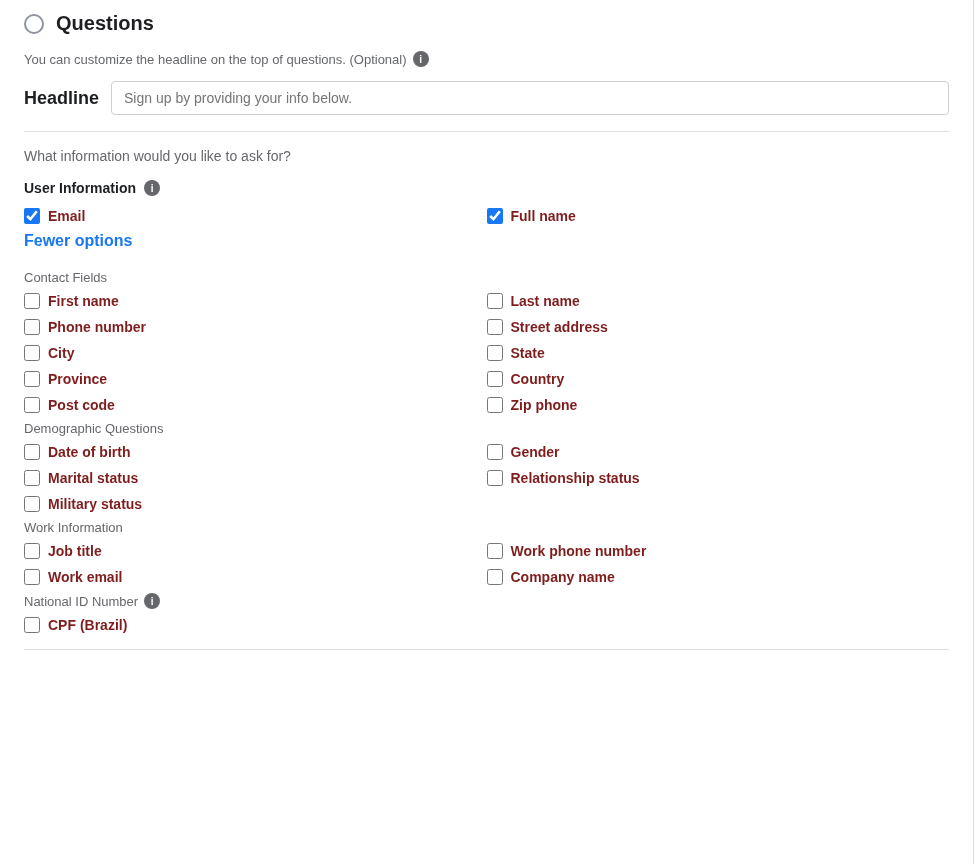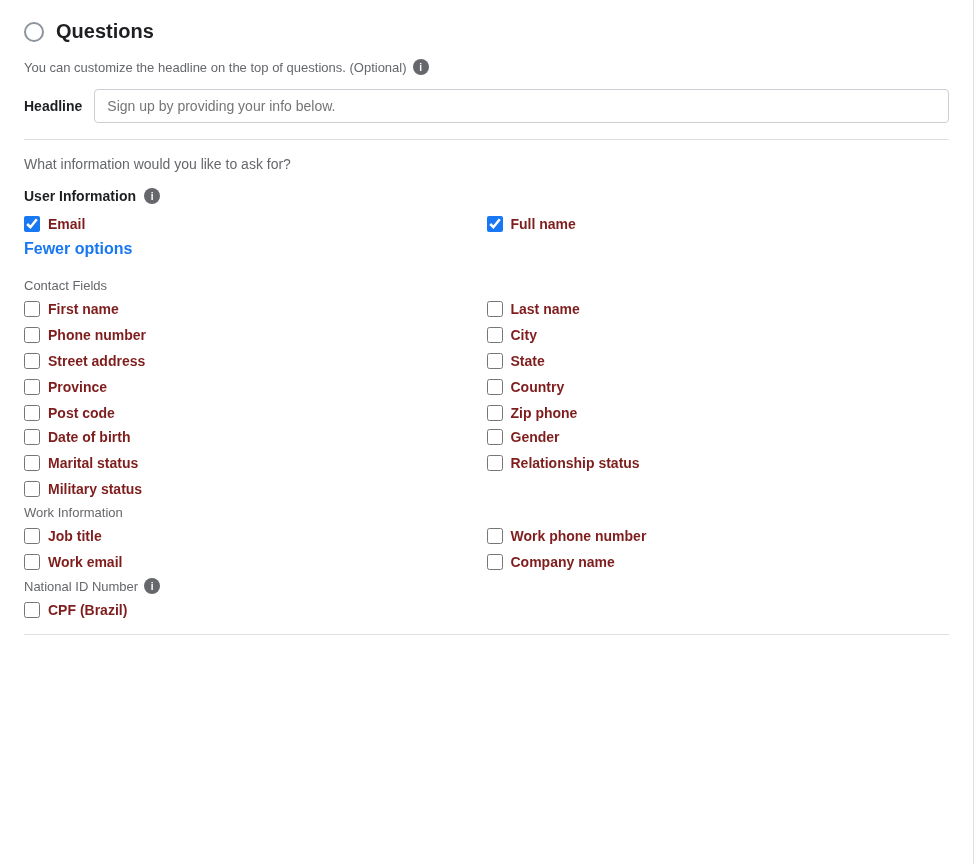--- a/index.html
+++ b/index.html
@@ -5,21 +5,21 @@
     * { box-sizing: border-box; margin: 0; padding: 0; }
     body {
       font-family: -apple-system, BlinkMacSystemFont, "Segoe UI", Helvetica, Arial, sans-serif;
       font-size: 14px;
       color: #1c1e21;
       background: #fff;
     }
     .container {
       width: 974px;
       min-height: 864px;
-      padding: 20px 24px;
+      padding: 12px 24px;
       border-right: 1px solid #dddfe2;
     }
     .header-row {
       display: flex;
       align-items: center;
       gap: 12px;
       margin-bottom: 16px;
     }
     .radio-circle {
       width: 20px;
@@ -58,21 +58,21 @@
       flex-shrink: 0;
     }
     .headline-row {
       display: flex;
       align-items: center;
       gap: 12px;
       margin-bottom: 16px;
     }
     .headline-label {
       font-weight: 700;
-      font-size: 14px;
+      font-size: 18px;
       white-space: nowrap;
     }
     .headline-input {
       flex: 1;
       border: 1px solid #ccd0d5;
       border-radius: 4px;
       padding: 8px 12px;
       font-size: 14px;
       color: #90959e;
       outline: none;
@@ -197,28 +197,28 @@
       <label class="checkbox-item">
         <input type="checkbox" style="">
         <span class="checkbox-label">Last name</span>
       </label>
       <label class="checkbox-item">
         <input type="checkbox" style="">
         <span class="checkbox-label">Phone number</span>
       </label>
       <label class="checkbox-item">
         <input type="checkbox" style="">
+        <span class="checkbox-label">Street address</span>
+      </label>
+      <label class="checkbox-item">
+        <input type="checkbox" style="">
         <span class="checkbox-label">City</span>
       </label>
       <label class="checkbox-item">
         <input type="checkbox" style="">
-        <span class="checkbox-label">Street address</span>
-      </label>
-      <label class="checkbox-item">
-        <input type="checkbox" style="">
         <span class="checkbox-label">State</span>
       </label>
       <label class="checkbox-item">
         <input type="checkbox" style="">
         <span class="checkbox-label">Province</span>
       </label>
       <label class="checkbox-item">
         <input type="checkbox" style="">
         <span class="checkbox-label">Country</span>
       </label>
@@ -228,20 +228,21 @@
       </label>
       <label class="checkbox-item">
         <input type="checkbox" style="">
         <span class="checkbox-label">Zip phone</span>
       </label>
     </div>
   </div>
 
   
   <div class="section-group">
+    <div class="section-group-label">Demographic Questions</div>
     <div class="checkbox-grid">
       <label class="checkbox-item">
         <input type="checkbox" style="">
         <span class="checkbox-label">Date of birth</span>
       </label>
       <label class="checkbox-item">
         <input type="checkbox" style="">
         <span class="checkbox-label">Gender</span>
       </label>
       <label class="checkbox-item">

